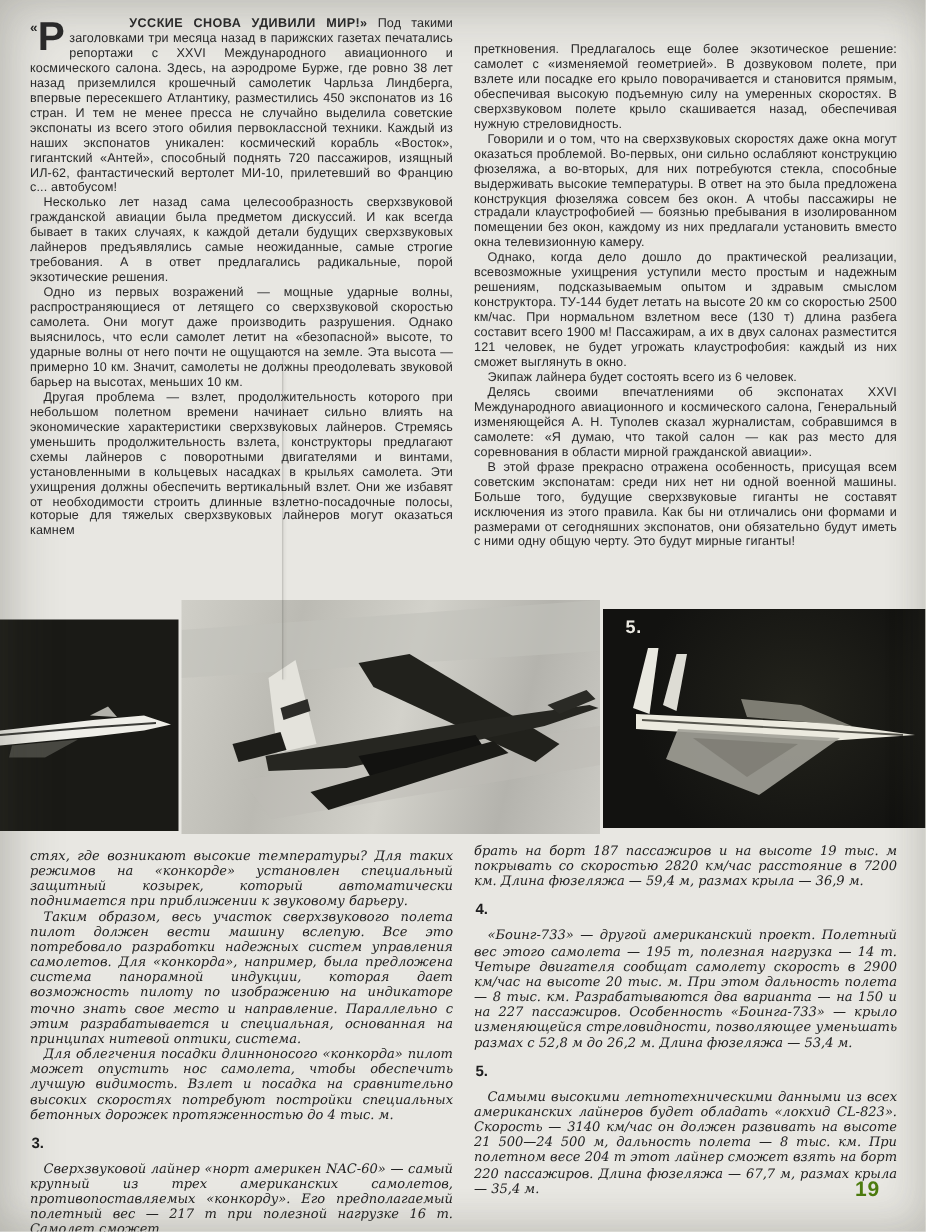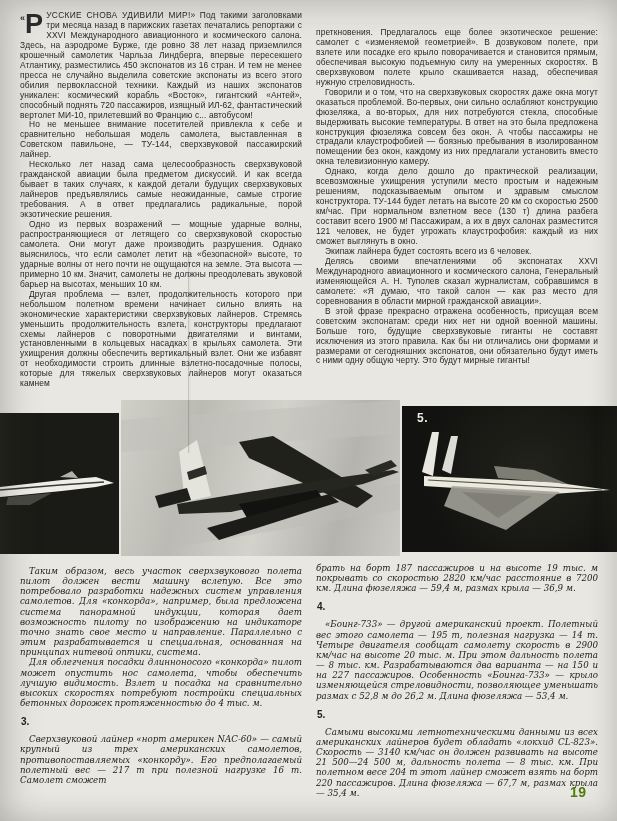--- a/index.html
+++ b/index.html
@@ -17,21 +17,21 @@
   .bottom-text{font:italic 400 8.7px/10.15px "DejaVu Serif",serif;color:#222;}
   .col p{margin:0;text-indent:9px;}
   .col p.noindent{text-indent:0;}
   .col-left-top{left:20px;top:11px;width:282px;}
   .col-right-top{left:316px;top:28px;width:282px;}
   .col-left-bottom{left:20px;top:566px;width:282px;}
   .col-right-bottom{left:316px;top:563px;width:282px;}
   .dropcap{float:left;margin:1px 3px 0 0;}
   .dc-quote{font:bold 9px "Liberation Sans",sans-serif;vertical-align:12px;}
   .dc-letter{font:bold 27px/25px "Liberation Sans",sans-serif;}
-  .bold-lead{font-weight:normal;letter-spacing:.3px;}
+  .bold-lead{font-weight:bold;letter-spacing:.3px;margin-left:40px;}
   .section-num{font:bold 10px/12px "Liberation Sans",sans-serif;font-style:normal;
     margin:8px 0 6px 1px;text-indent:0;color:#1d1d1e;}
   
   .photos{position:absolute;left:0;top:400px;width:617px;height:158px;}
   .photo{position:absolute;overflow:hidden;}
   .photo-left{left:0;top:13px;width:119px;height:141px;background:#1a1a16;}
   .photo-mid{left:121px;top:0;width:279px;height:156px;
     background:linear-gradient(104deg,#d0cfc8 0%,#bbbab3 26%,#d3d2cb 52%,#b4b3ad 78%,#cbcac4 100%);}
   .photo-right{left:402px;top:6px;width:215px;height:146px;background:#16160f;
     background:radial-gradient(circle at 60% 45%,#23231c 0%,#121210 70%);}
@@ -42,21 +42,20 @@
     font:bold 14px "Liberation Sans",sans-serif;letter-spacing:.5px;}
 </style>
 </head>
 <body>
 
 <div class="col top-text col-left-top">
   <p class="noindent">
     <span class="dropcap"><span class="dc-quote">«</span><span class="dc-letter">Р</span></span><span class="bold-lead">УССКИЕ СНОВА УДИВИЛИ МИР!»</span><span> Под такими заголовками три месяца назад в парижских газетах печатались репортажи с XXVI Международного авиационного и космического салона. Здесь, на аэродроме Бурже, где ровно 38 лет назад приземлился крошечный самолетик Чарльза Линдберга, впервые пересекшего Атлантику, разместились 450 экспонатов из 16 стран. И тем не менее пресса не случайно выделила советские экспонаты из всего этого обилия первоклассной техники. Каждый из наших экспонатов уникален: космический корабль «Восток», гигантский «Антей», способный поднять 720 пассажиров, изящный ИЛ-62, фантастический вертолет МИ-10, прилетевший во Францию с... автобусом!</span>
   </p>
   <div>
-      <p>Но не меньшее внимание посетителей привлекла к себе и сравнительно небольшая модель самолета, выставленная в Советском павильоне, — ТУ-144, сверхзвуковой пассажирский лайнер.</p>
       <p>Несколько лет назад сама целесообразность сверхзвуковой гражданской авиации была предметом дискуссий. И как всегда бывает в таких случаях, к каждой детали будущих сверхзвуковых лайнеров предъявлялись самые неожиданные, самые строгие требования. А в ответ предлагались радикальные, порой экзотические решения.</p>
       <p>Одно из первых возражений — мощные ударные волны, распространяющиеся от летящего со сверхзвуковой скоростью самолета. Они могут даже производить разрушения. Однако выяснилось, что если самолет летит на «безопасной» высоте, то ударные волны от него почти не ощущаются на земле. Эта высота — примерно 10 км. Значит, самолеты не должны преодолевать звуковой барьер на высотах, меньших 10 км.</p>
       <p>Другая проблема — взлет, продолжительность которого при небольшом полетном времени начинает сильно влиять на экономические характеристики сверхзвуковых лайнеров. Стремясь уменьшить продолжительность взлета, конструкторы предлагают схемы лайнеров с поворотными двигателями и винтами, установленными в кольцевых насадках в крыльях самолета. Эти ухищрения должны обеспечить вертикальный взлет. Они же избавят от необходимости строить длинные взлетно-посадочные полосы, которые для тяжелых сверхзвуковых лайнеров могут оказаться камнем</p>
     </div>
 </div>
 
 <div class="col top-text col-right-top">
   <div>
       <p class="noindent">преткновения. Предлагалось еще более экзотическое решение: самолет с «изменяемой геометрией». В дозвуковом полете, при взлете или посадке его крыло поворачивается и становится прямым, обеспечивая высокую подъемную силу на умеренных скоростях. В сверхзвуковом полете крыло скашивается назад, обеспечивая нужную стреловидность.</p>
       <p>Говорили и о том, что на сверхзвуковых скоростях даже окна могут оказаться проблемой. Во-первых, они сильно ослабляют конструкцию фюзеляжа, а во-вторых, для них потребуются стекла, способные выдерживать высокие температуры. В ответ на это была предложена конструкция фюзеляжа совсем без окон. А чтобы пассажиры не страдали клаустрофобией — боязнью пребывания в изолированном помещении без окон, каждому из них предлагали установить вместо окна телевизионную камеру.</p>
@@ -116,20 +115,21 @@
 
       <polygon points="50,80 158,86 104,124 42,100" fill="#a2a198" opacity="0.9"></polygon>
       <polygon points="60,86 130,90 96,112" fill="#7c7b72" opacity="0.8"></polygon>
     </svg>
     <span class="photo-label">5.</span>
   </div>
 </div>
 
 <div class="col bottom-text col-left-bottom">
   <div>
+      <p class="noindent">стях, где возникают высокие температуры? Для таких режимов на «конкорде» установлен специальный защитный козырек, который автоматически поднимается при приближении к звуковому барьеру.</p>
       <p>Таким образом, весь участок сверхзвукового полета пилот должен вести машину вслепую. Все это потребовало разработки надежных систем управления самолетов. Для «конкорда», например, была предложена система панорамной индукции, которая дает возможность пилоту по изображению на индикаторе точно знать свое место и направление. Параллельно с этим разрабатывается и специальная, основанная на принципах нитевой оптики, система.</p>
       <p>Для облегчения посадки длинноносого «конкорда» пилот может опустить нос самолета, чтобы обеспечить лучшую видимость. Взлет и посадка на сравнительно высоких скоростях потребуют постройки специальных бетонных дорожек протяженностью до 4 тыс. м.</p>
       <div class="section-num">3.</div>
       <p>Сверхзвуковой лайнер «норт америкен NAC-60» — самый крупный из трех американских самолетов, противопоставляемых «конкорду». Его предполагаемый полетный вес — 217 т при полезной нагрузке 16 т. Самолет сможет</p>
     </div>
 </div>
 
 <div class="col bottom-text col-right-bottom">
   <div>
       <p class="noindent">брать на борт 187 пассажиров и на высоте 19 тыс. м покрывать со скоростью 2820 км/час расстояние в 7200 км. Длина фюзеляжа — 59,4 м, размах крыла — 36,9 м.</p>

